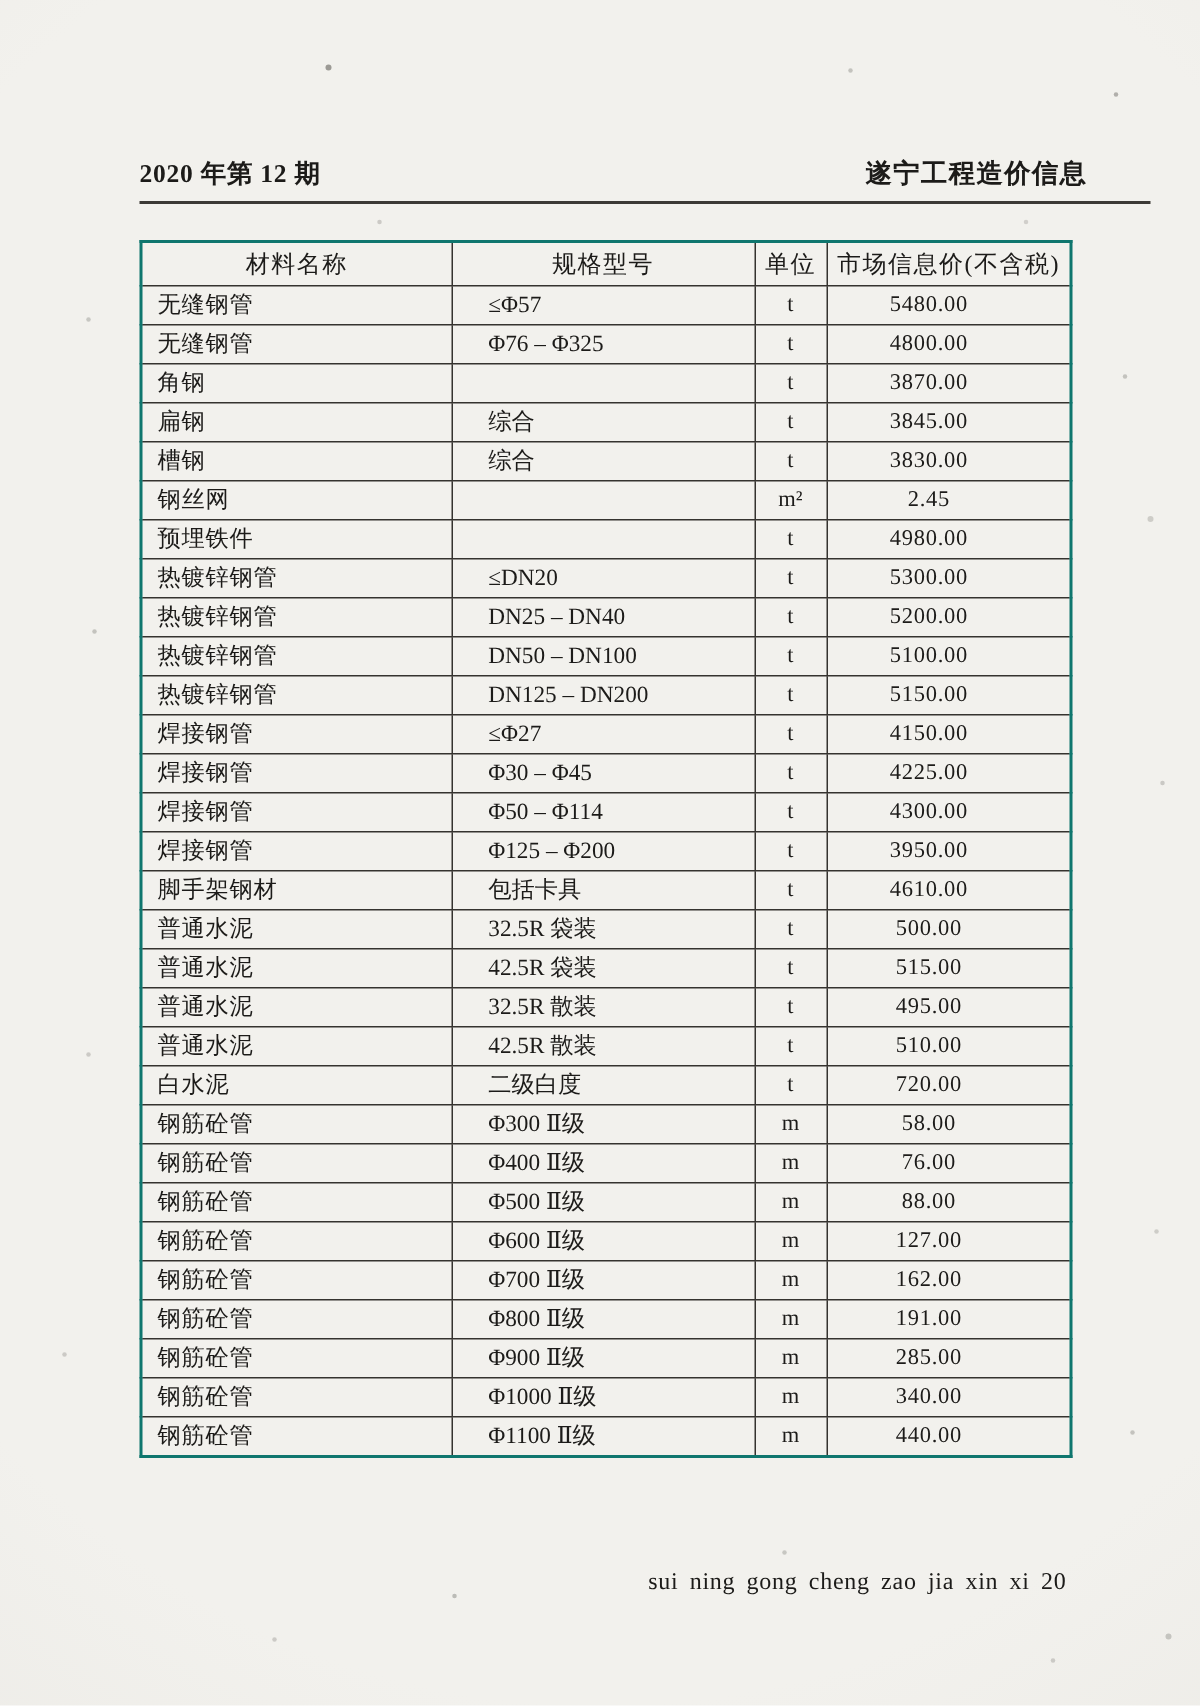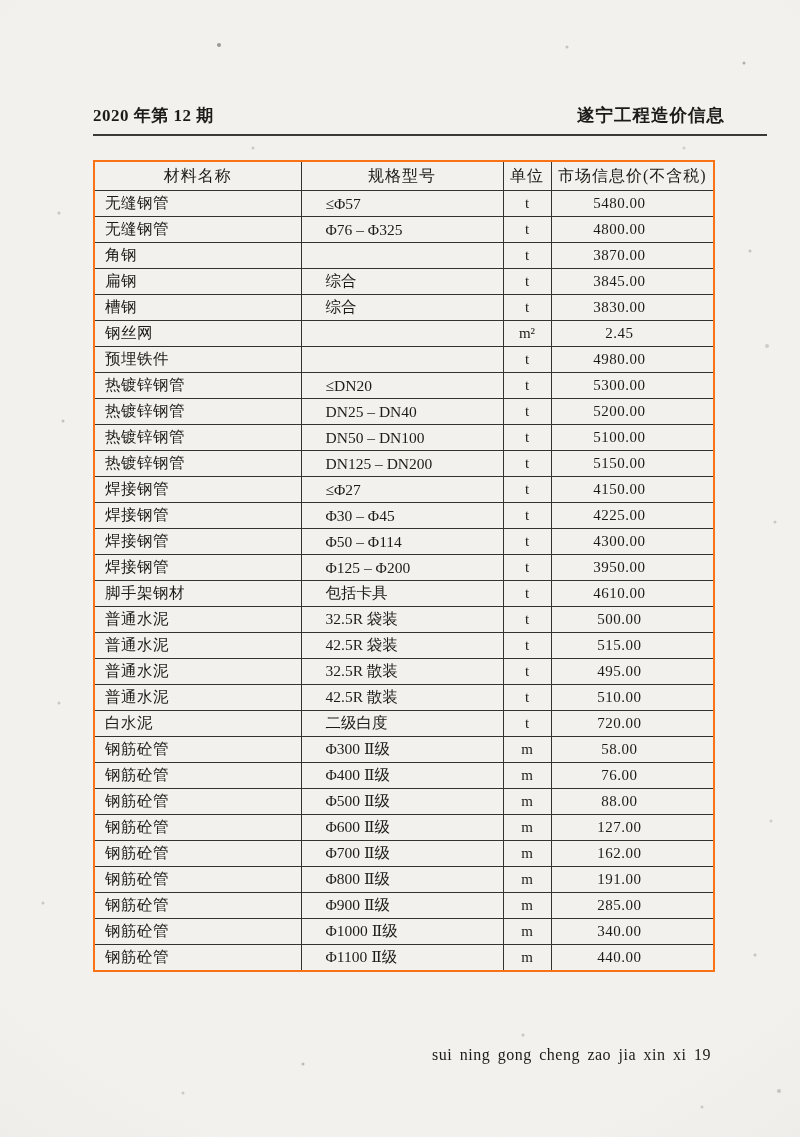--- a/index.html
+++ b/index.html
@@ -73,21 +73,21 @@
     letter-spacing: 1px;
     margin-right: 42px;
   }
   .doc-table {
     position: absolute;
     left: 93px;
     top: 160px;
     width: 620px;
     border-collapse: collapse;
     table-layout: fixed;
-    border: 2px solid #f97316;
+    border: 2px solid #0f766e;
   }
   .doc-table th, .doc-table td {
     border: 1.5px solid #35332f;
     padding: 0;
     overflow: hidden;
     white-space: nowrap;
   }
   .doc-table th {
     height: 28px;
     font-size: 16px;
@@ -318,15 +318,15 @@
     </tr>
         <tr>
       <td class="c-name">钢筋砼管</td>
       <td class="c-spec">Φ1100 Ⅱ级</td>
       <td class="c-unit">m</td>
       <td class="c-price">440.00</td>
     </tr>
       </tbody>
   </table>
 
-  <div class="page-footer">sui ning gong cheng zao jia xin xi 19</div>
+  <div class="page-footer">sui ning gong cheng zao jia xin xi 20</div>
 
 </div>
 
 </body></html>

